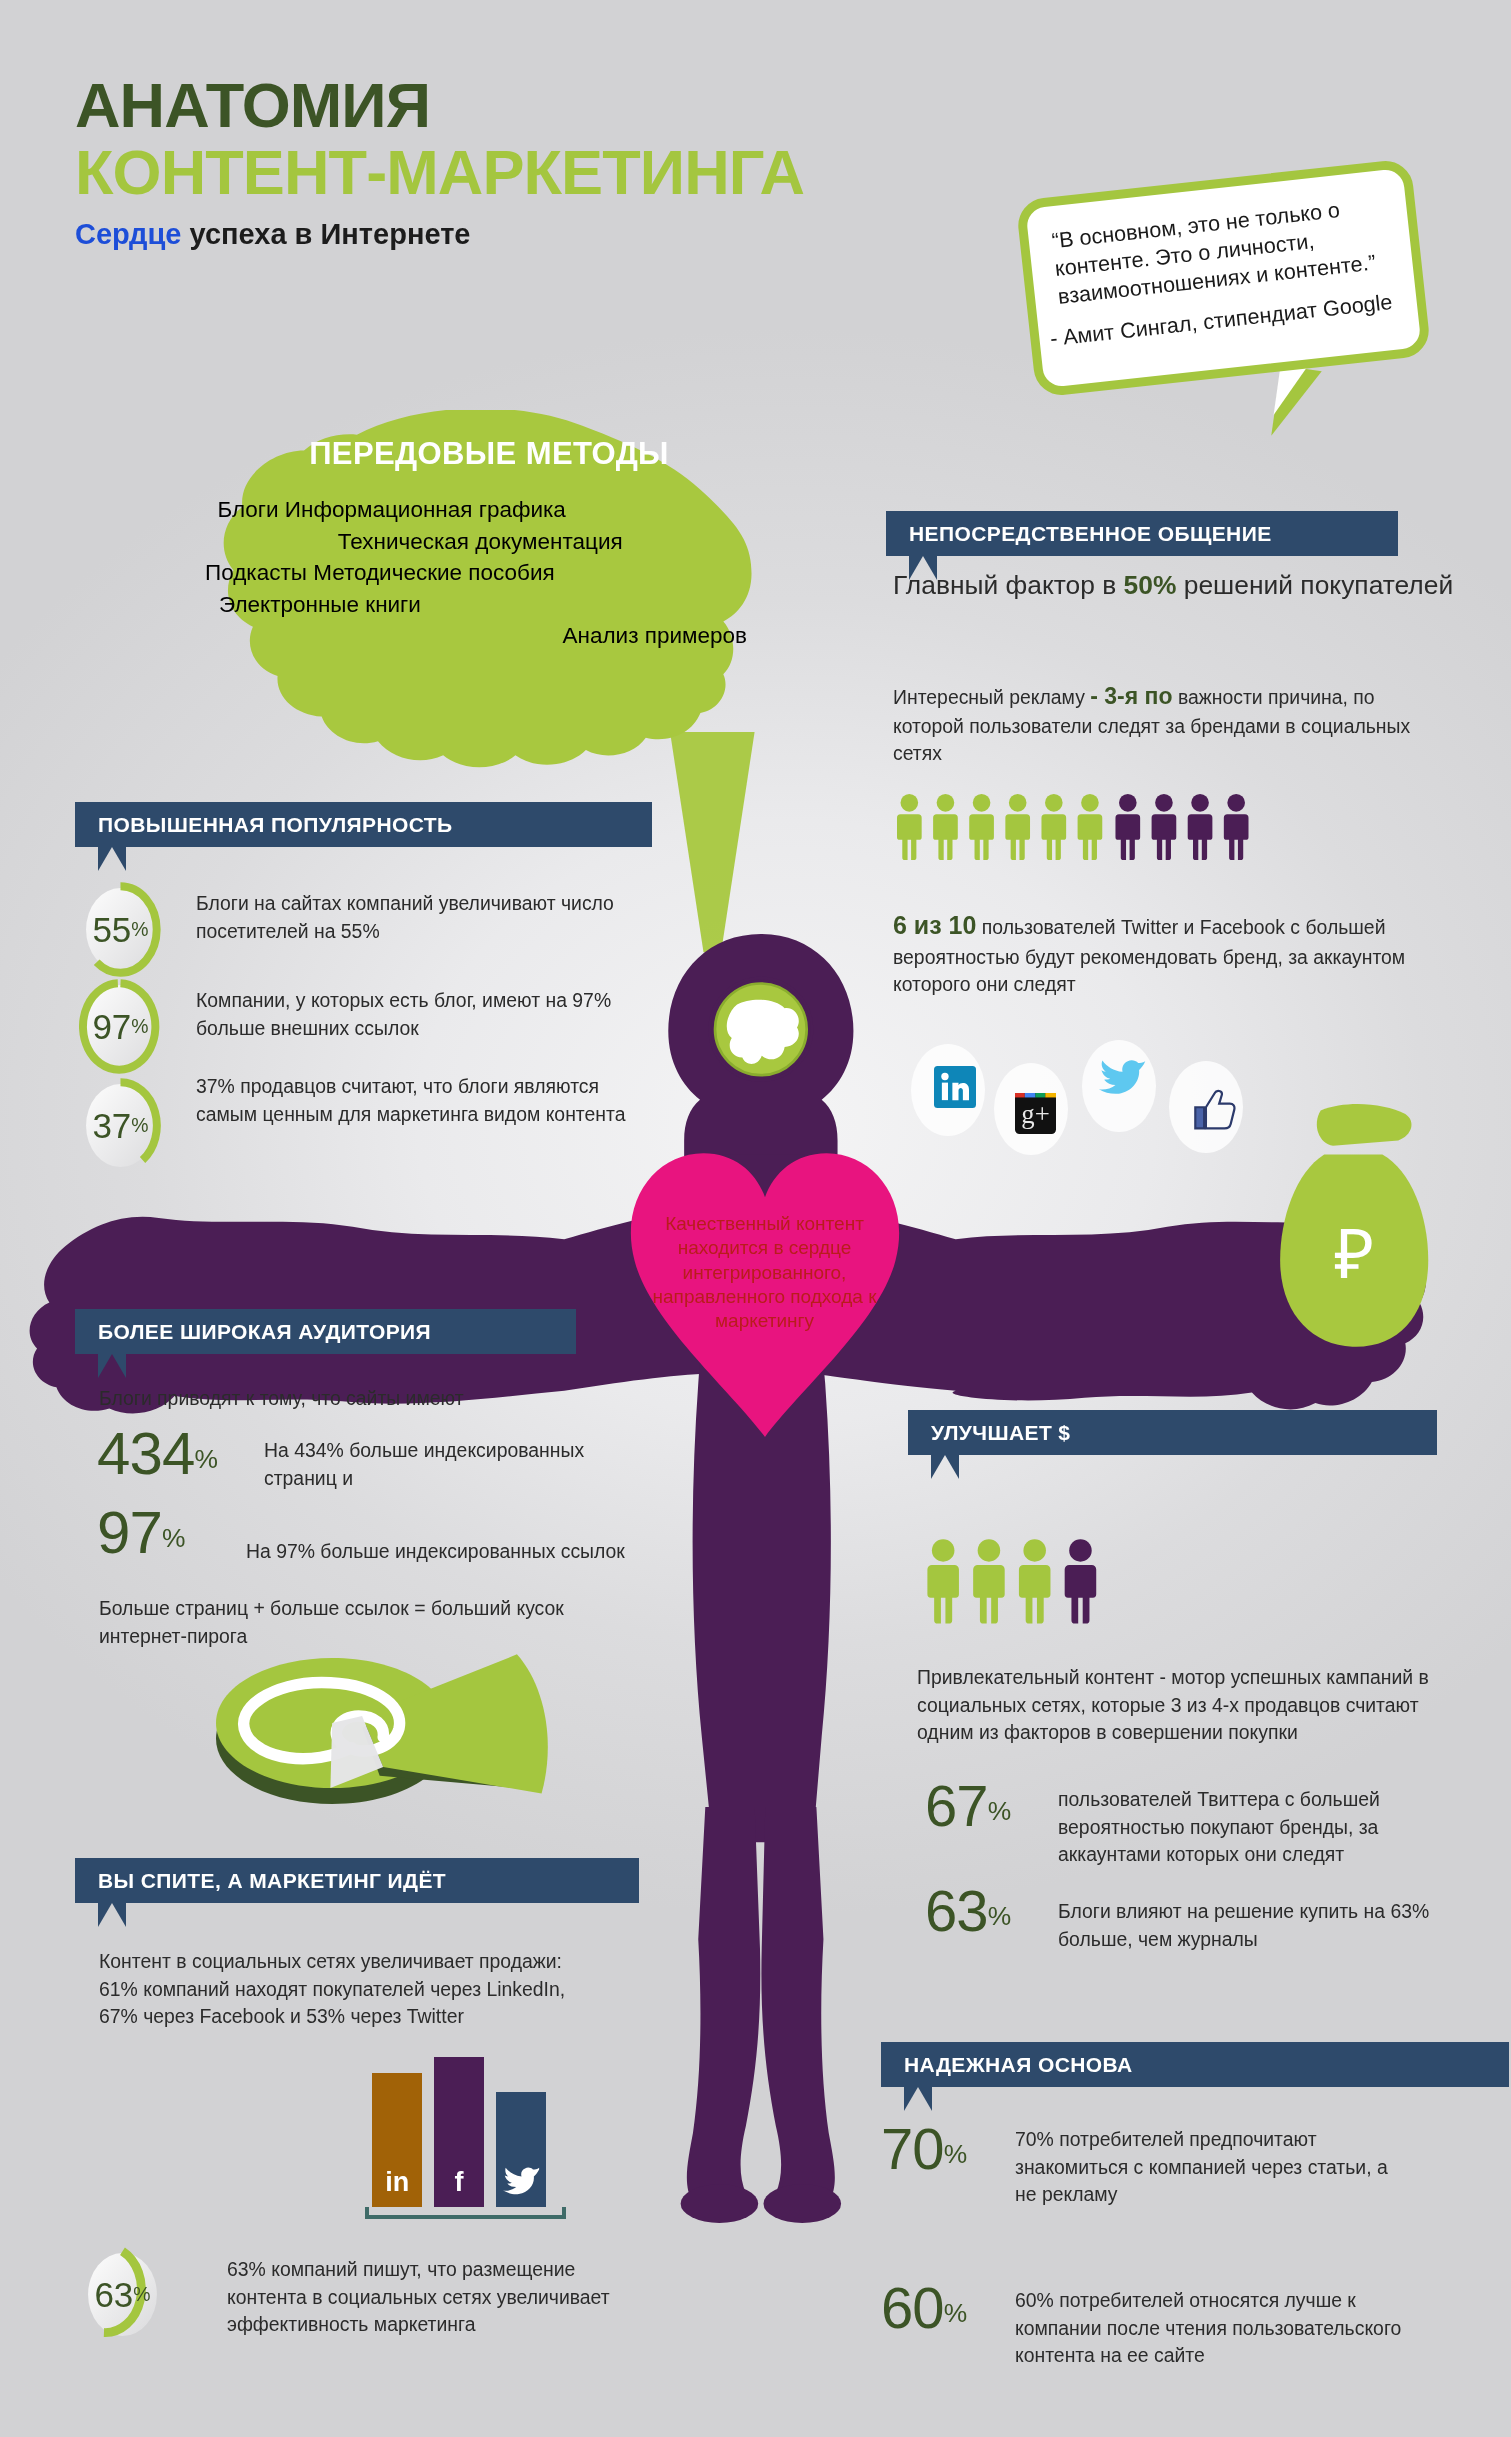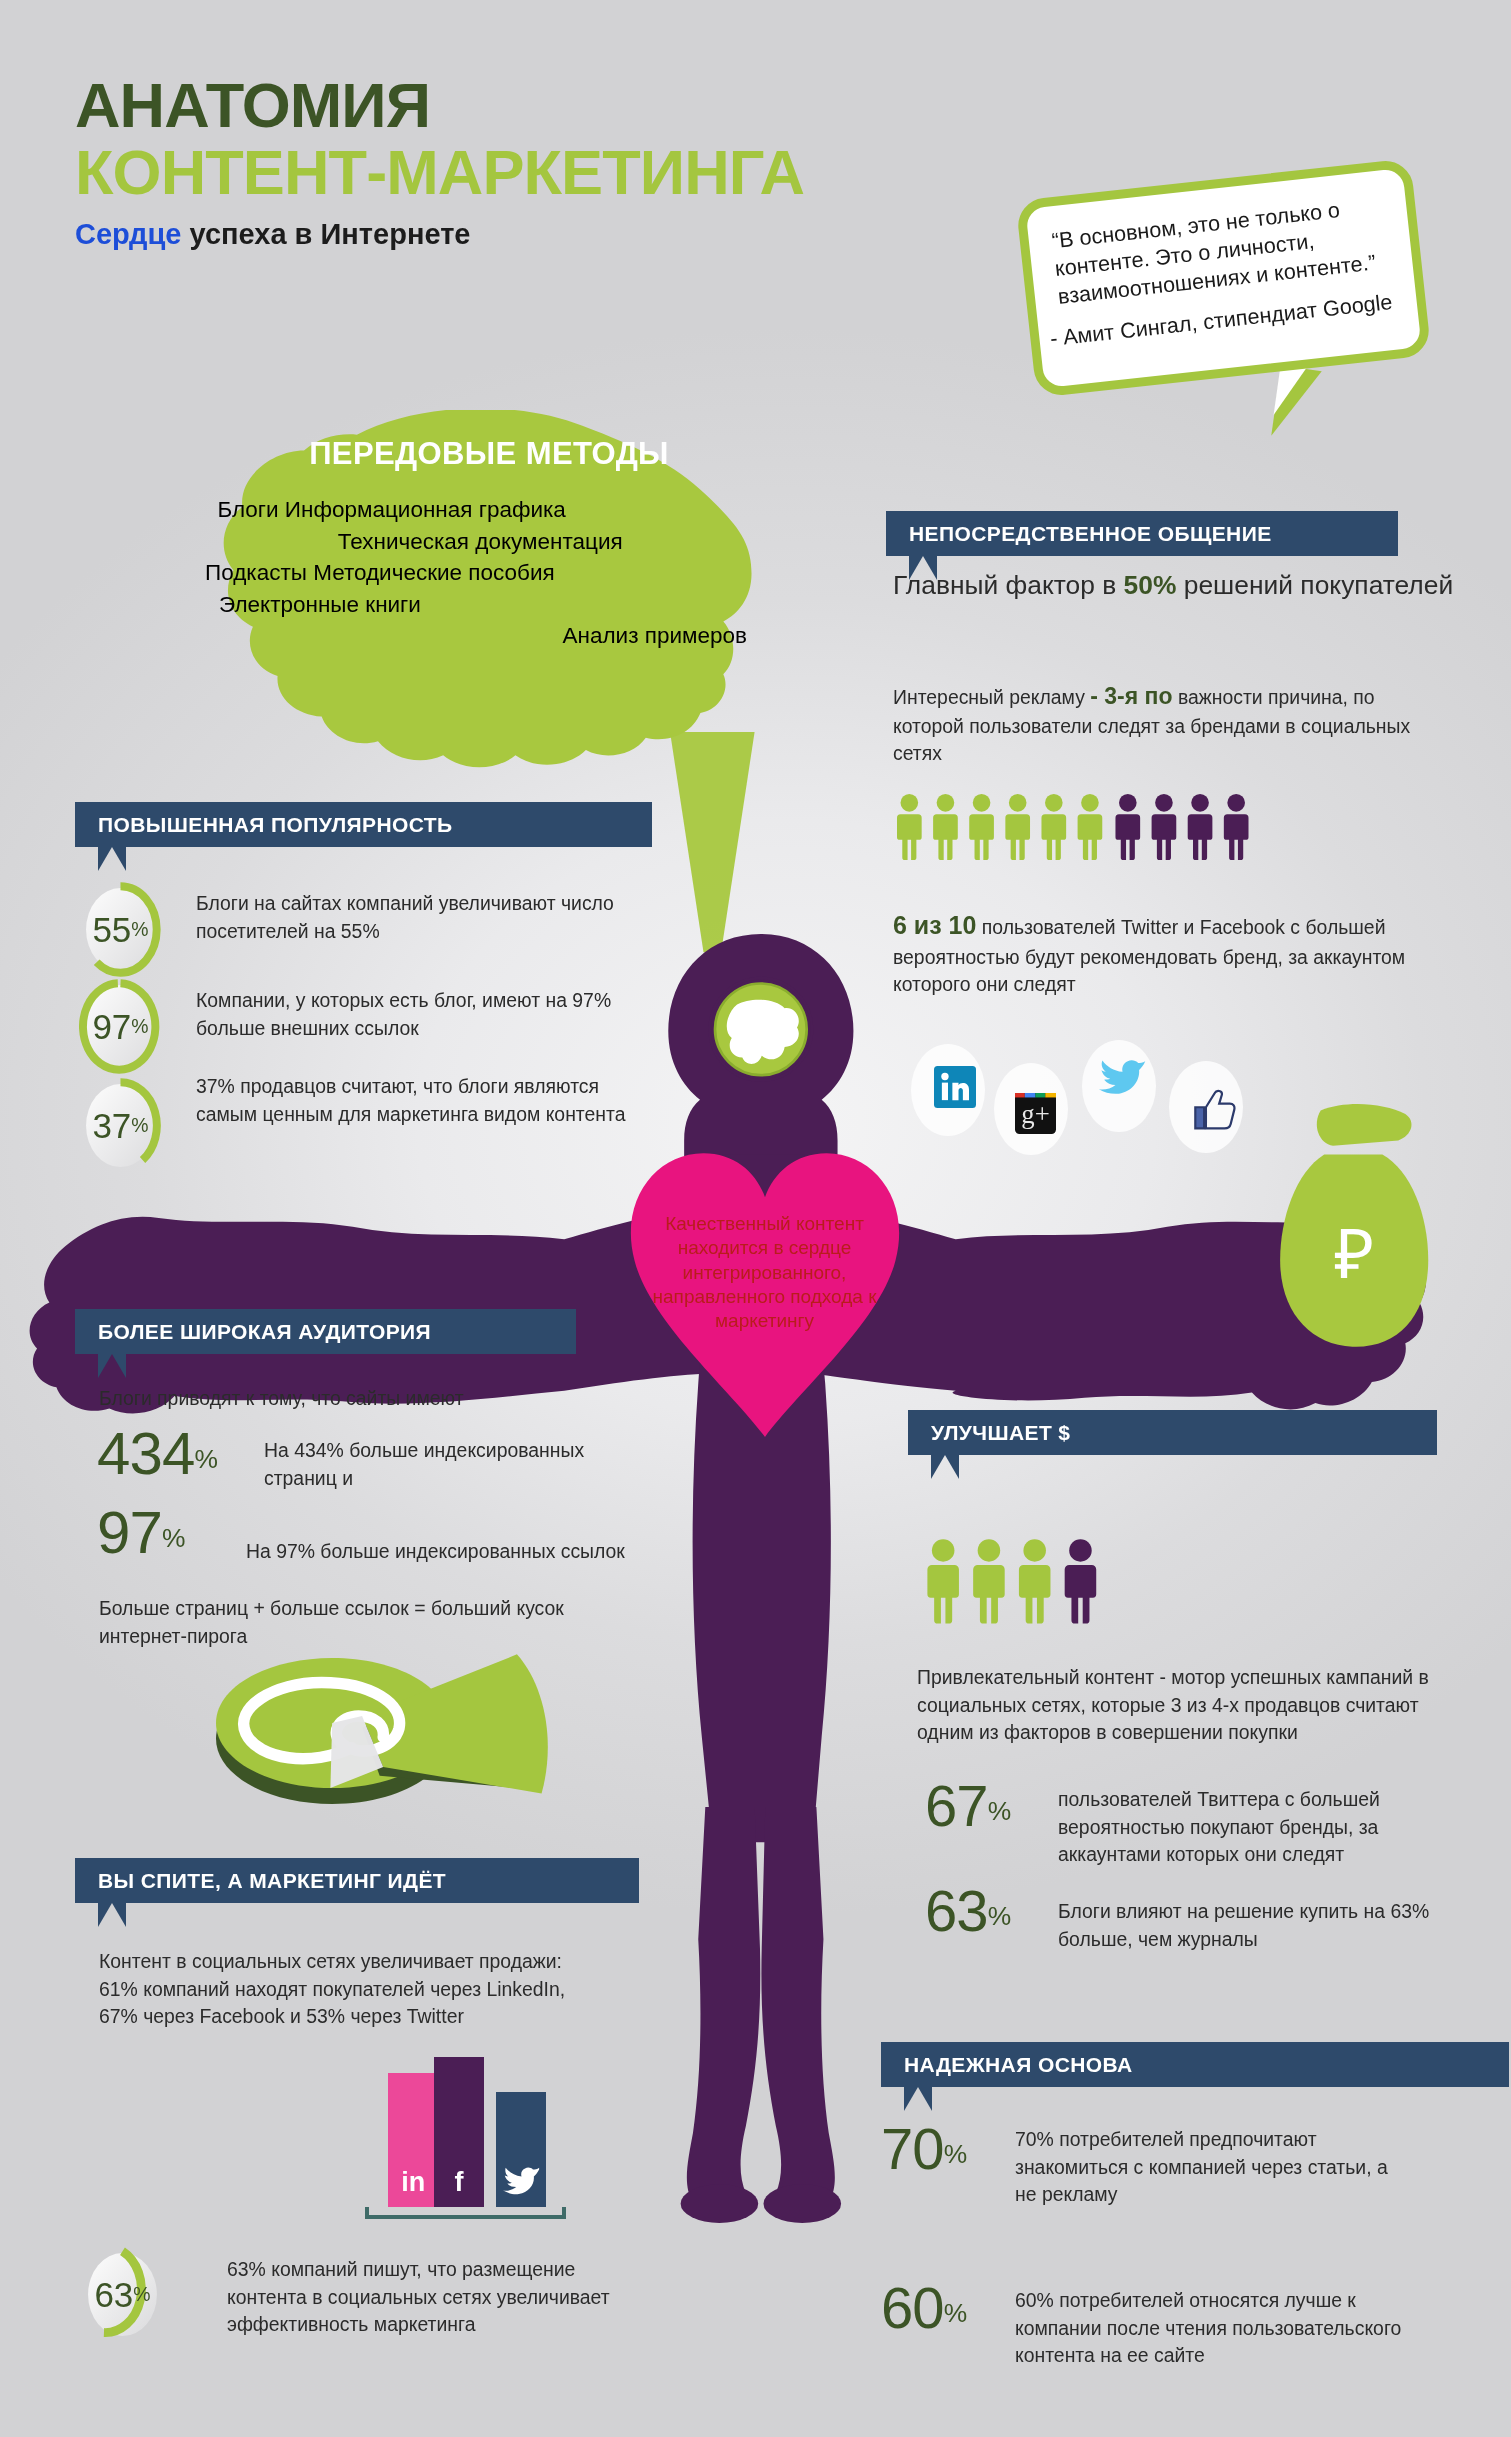--- a/index.html
+++ b/index.html
@@ -420,21 +420,21 @@
 <div class="bignum" style="left:925px;top:1877px;">
   <span class="n" style="font-size:58px;">63</span><span class="p">%</span>
 </div>
 <div class="body-txt" style="left:1058px;top:1898px;width:379px;">Блоги влияют на решение купить на 63% больше, чем журналы</div>
 
 <div class="hdr" style="left:75px; top:1858px; width:564px;">ВЫ СПИТЕ, А МАРКЕТИНГ ИДЁТ</div>
 
 <div class="body-txt" style="left:99px;top:1948px;width:494px;">Контент в социальных сетях увеличивает продажи: 61% компаний находят покупателей через LinkedIn, 67%  через Facebook и 53% через Twitter</div>
 
 <div id="barchart">
-  <div class="bar" style="left:12.3px; height:134px; background:#ec4899;margin-left:16px;">
+  <div class="bar" style="left:12.3px; height:134px; background:#a16207;">
     <div class="lbl">in</div>
   </div>
   <div class="bar" style="left:74px; height:150px; background:#4b1e55;">
     <div class="lbl">f</div>
   </div>
   <div class="bar" style="left:136px; height:115px; background:#2e4a6b;">
     <svg style="position:absolute;bottom:10.6px;left:7px;" width="37" height="32" viewBox="0 0 42 36">
       <path d="M41 4 c-2 2-5 2-7 2 c-2-2-6-3-9-1 c-4 2-5 5-4 9 c-8-1-14-5-18-10 c-1 4 0 8 3 10
                c-2 0-3-1-4-1 c1 4 4 7 8 8 c-2 1-4 1-5 1 c2 3 6 4 10 4 c-4 3-9 5-15 4 c6 3 12 5 18 4
                c11-2 18-11 17-20 c2-2 4-4 6-8 z" fill="#ffffff"></path>

